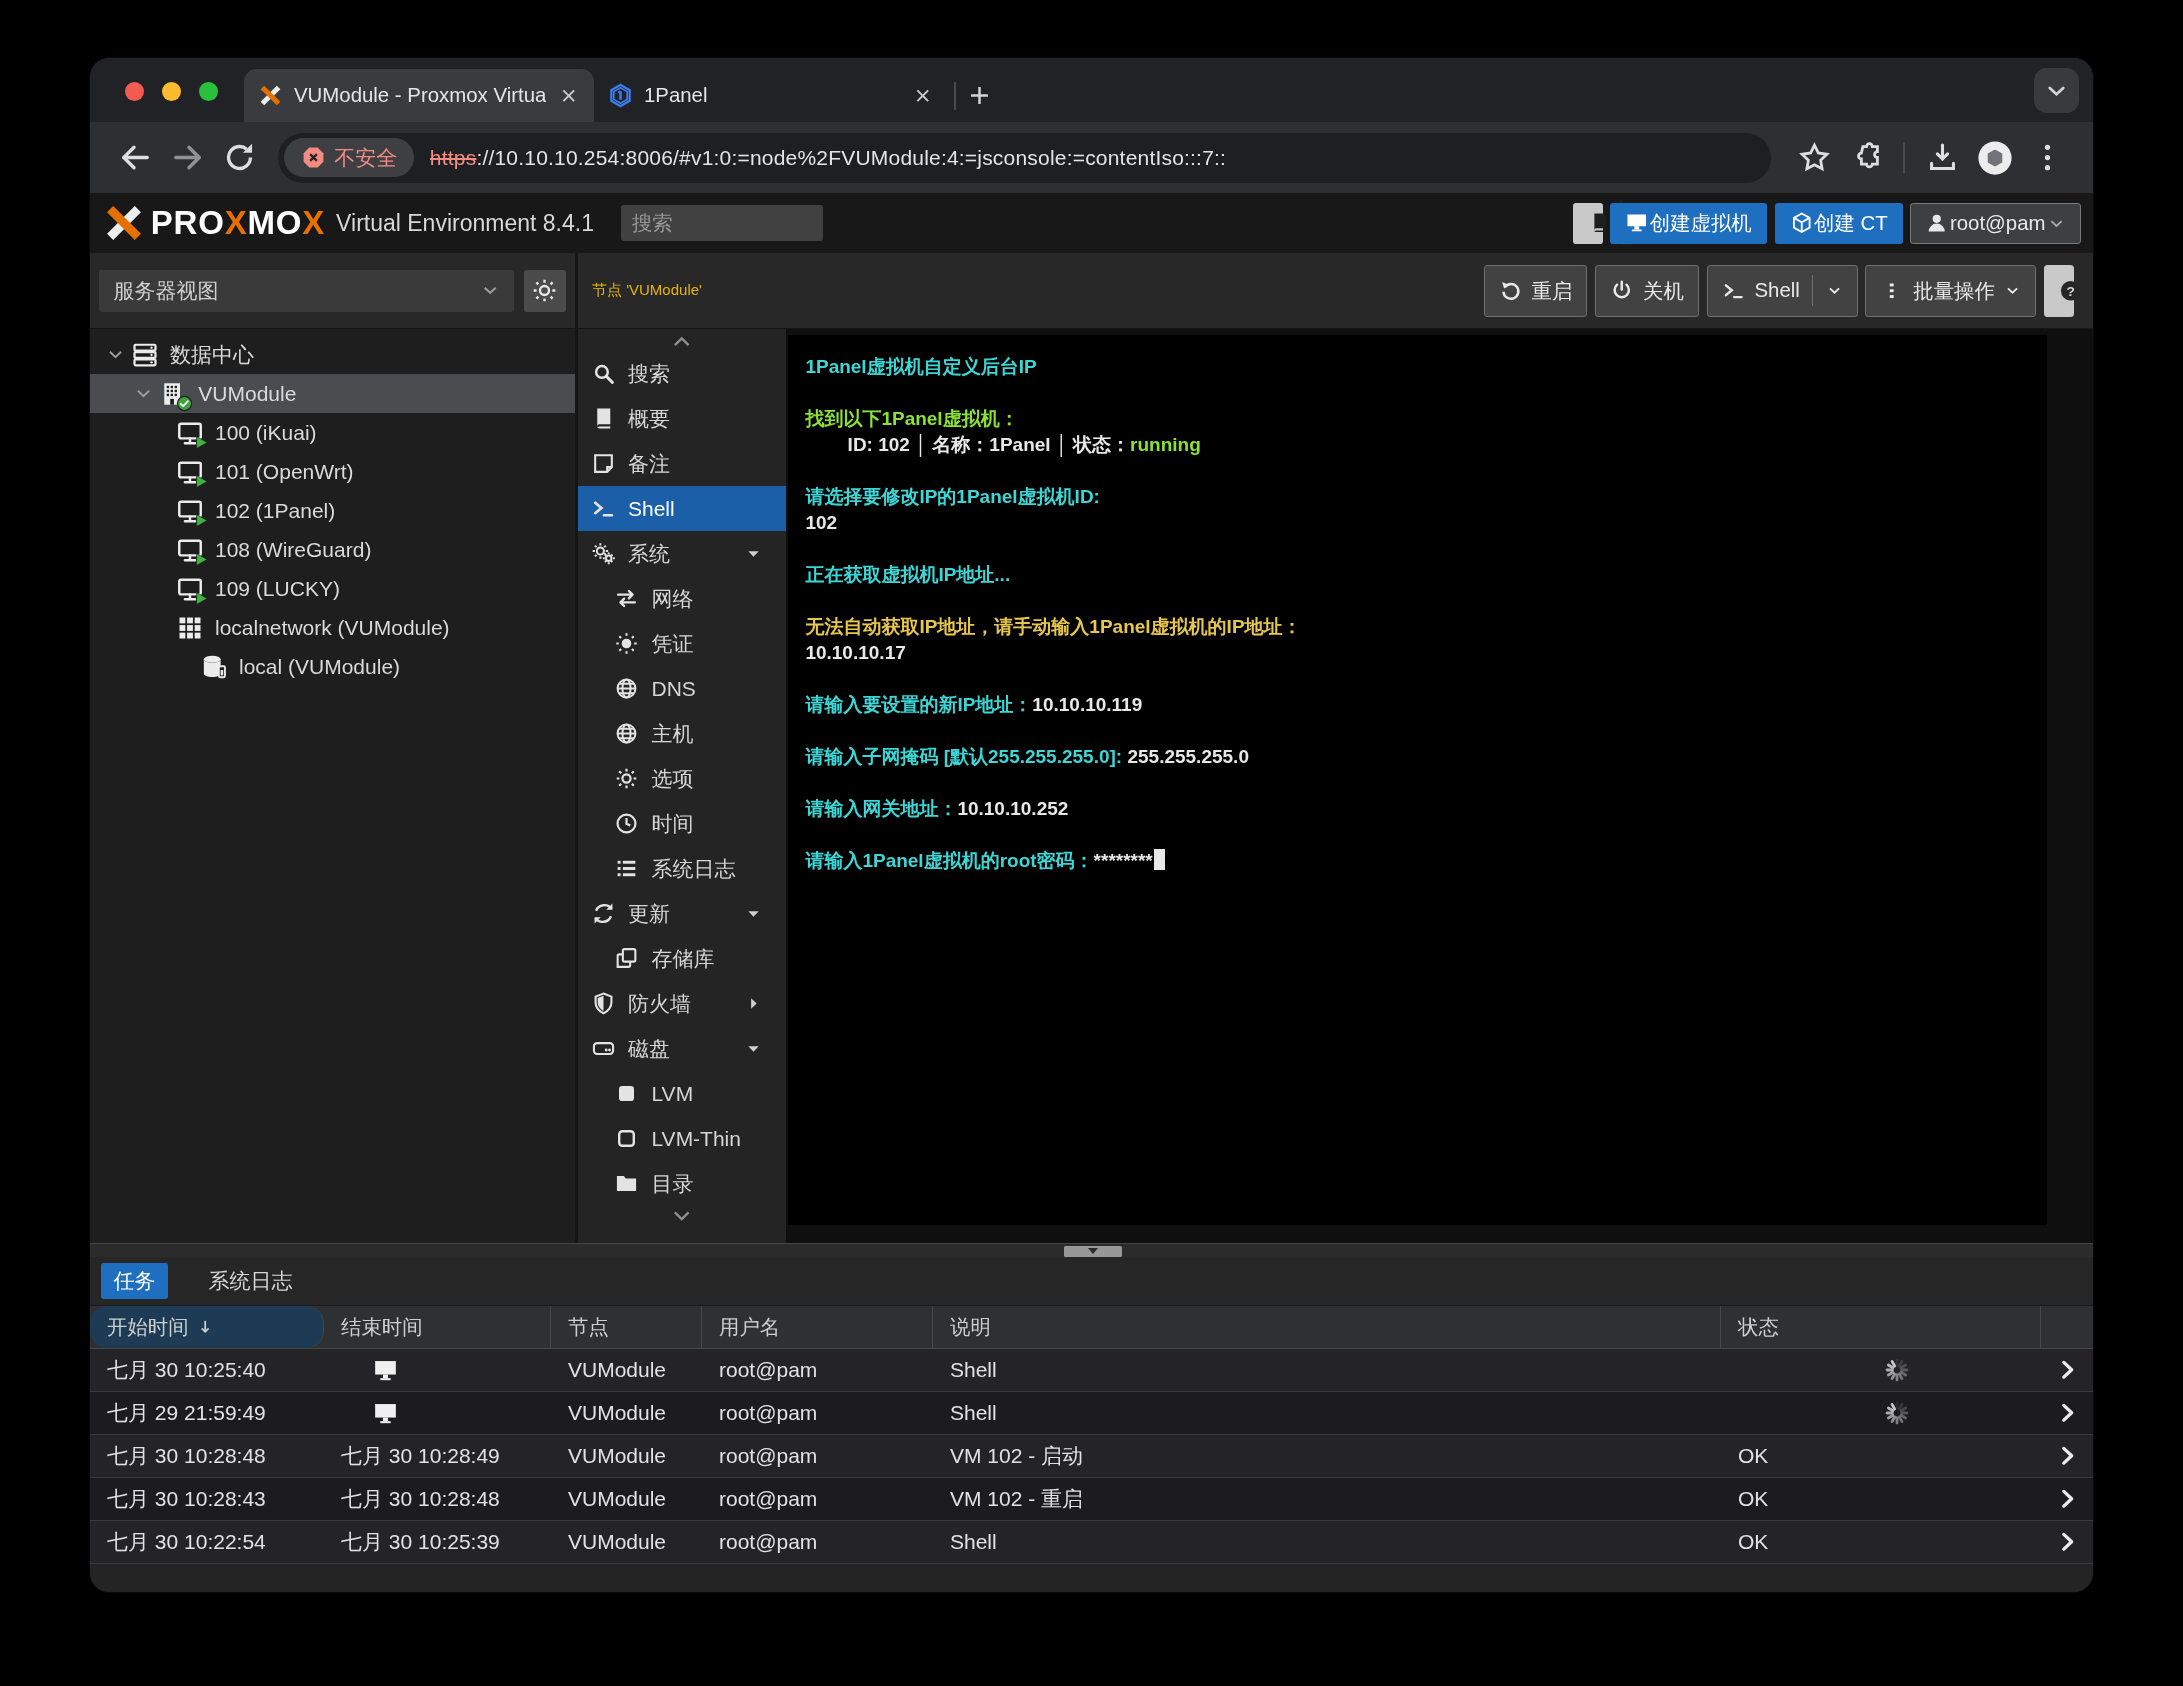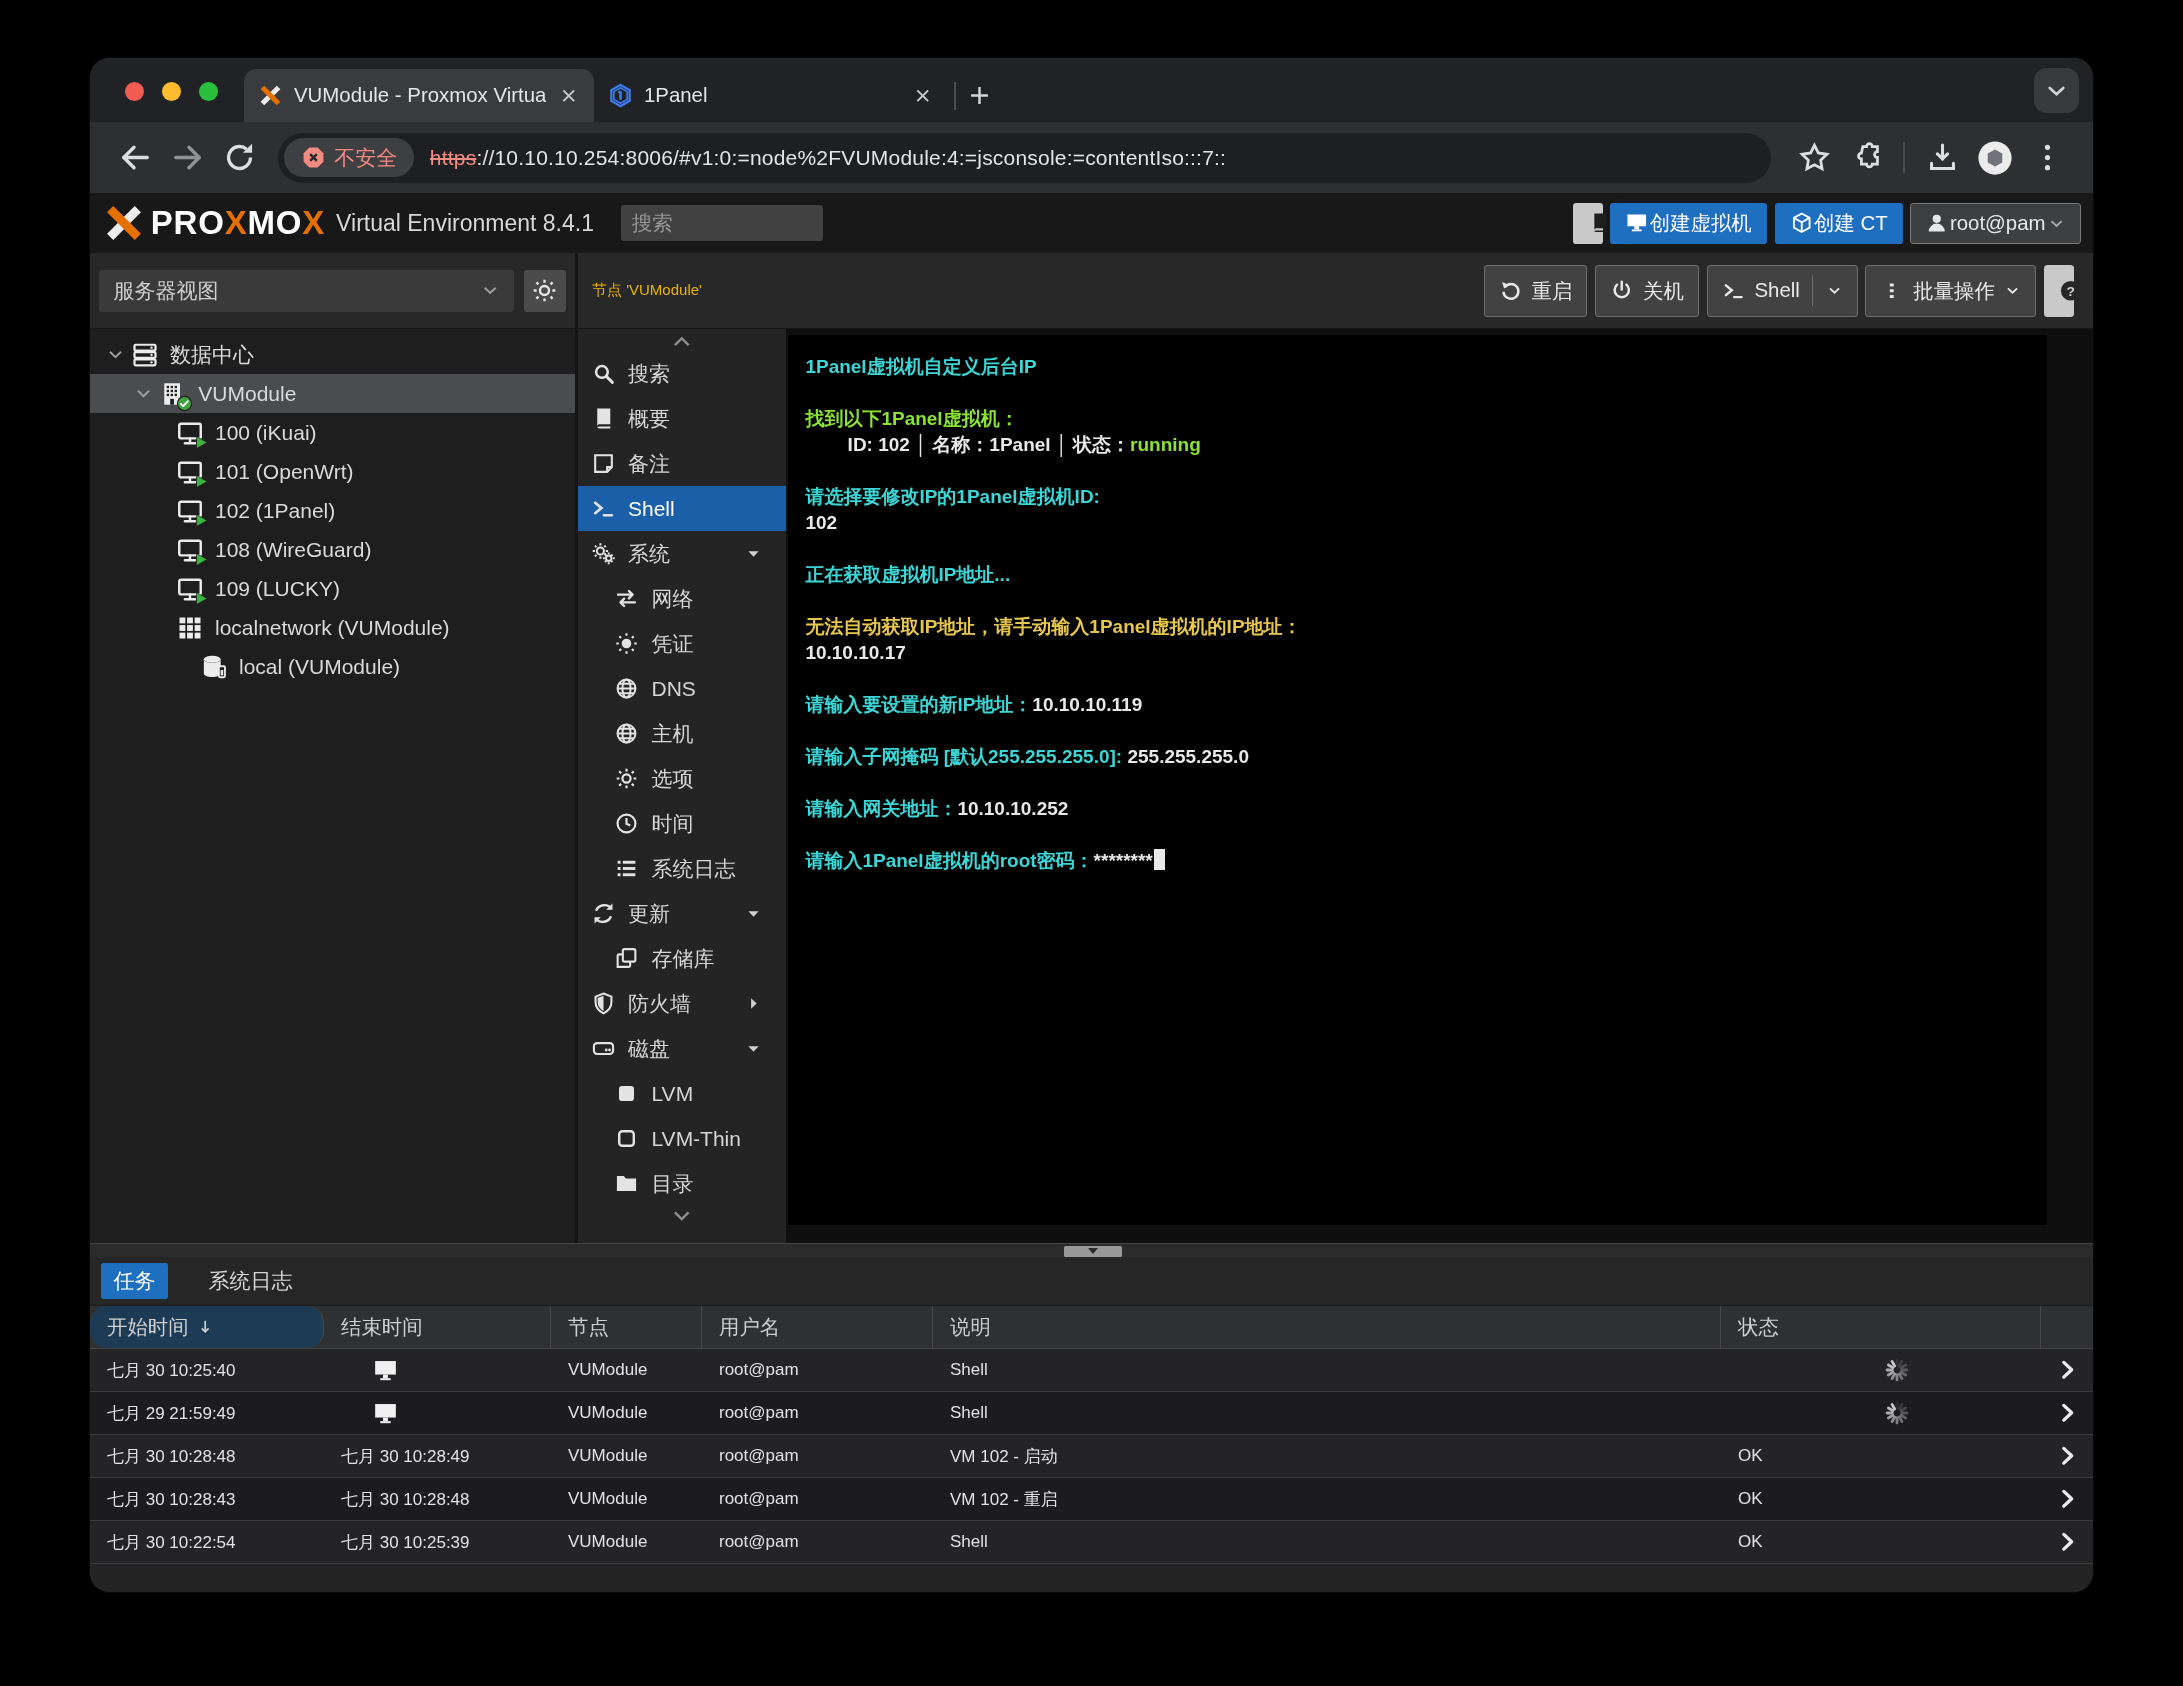--- a/index.html
+++ b/index.html
@@ -119,21 +119,21 @@
   .ttab.active{background:var(--accent);color:#fff;}
   .ttab.plain{color:#d5d5d5;}
   .thead{height:44px;display:flex;background:#2f3032;border-top:0.8px solid #1b1b1b;border-bottom:0.8px solid #474747;}
   .th{display:flex;align-items:center;padding-left:17px;font-size:20.4px;color:#cfcfcf;border-right:0.8px solid #474747;gap:6.3px;}
   .th.sorted{background:var(--sorthdr);border-radius:17px;}
   .th .ic{width:20.4px;height:20.4px;color:#cfcfcf;}
   .c1{width:234px;flex:none;} .c2{width:227px;flex:none;} .c3{width:151px;flex:none;}
   .c4{width:231px;flex:none;} .c5{width:788px;flex:none;} .c6{width:320px;flex:none;} .c7{flex:1;border-right:none;}
   .trw{height:43px;display:flex;border-bottom:0.8px solid #3a3a3d;}
   .trw.odd{background:#242427;} .trw.even{background:#1c1c1f;}
-  .td{padding-left:17px;font-size:17px;color:#e2e2e2;display:flex;align-items:center;height:100%;}
+  .td{padding-left:17px;font-size:21px;color:#e2e2e2;display:flex;align-items:center;height:100%;}
   .td .endic{width:27px;height:27px;color:#f0f0f0;margin-left:31px;}
   .td .spinner{width:28px;height:28px;margin-left:145px;}
   .spinner svg{animation:spin 1s steps(12) infinite;}
   @keyframes spin{to{transform:rotate(360deg)}}
   .td.chev{justify-content:center;padding-left:0;color:#ececec;}
   .td.chev .ic{width:23.5px;height:23.5px;}
   .partialrow{flex:1;background:#1f1f22;}
 </style>
 </head>
 <body>

